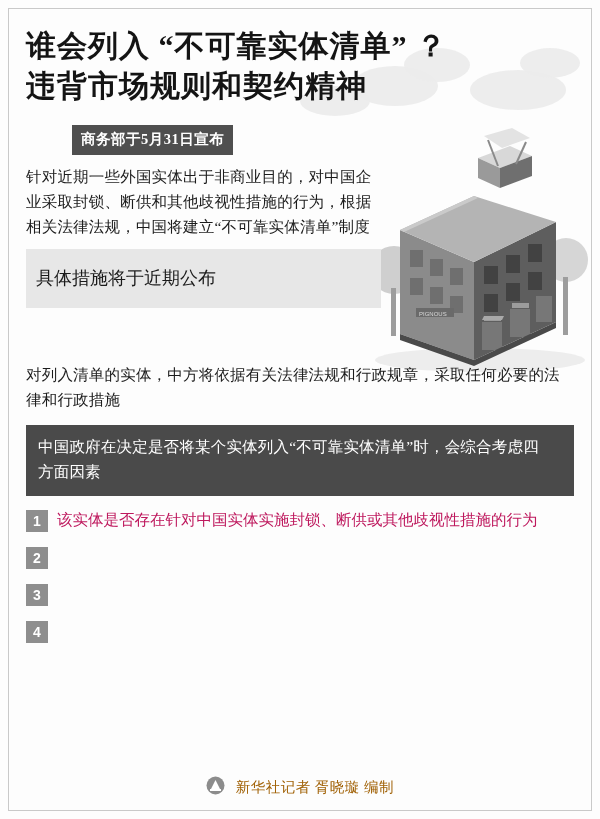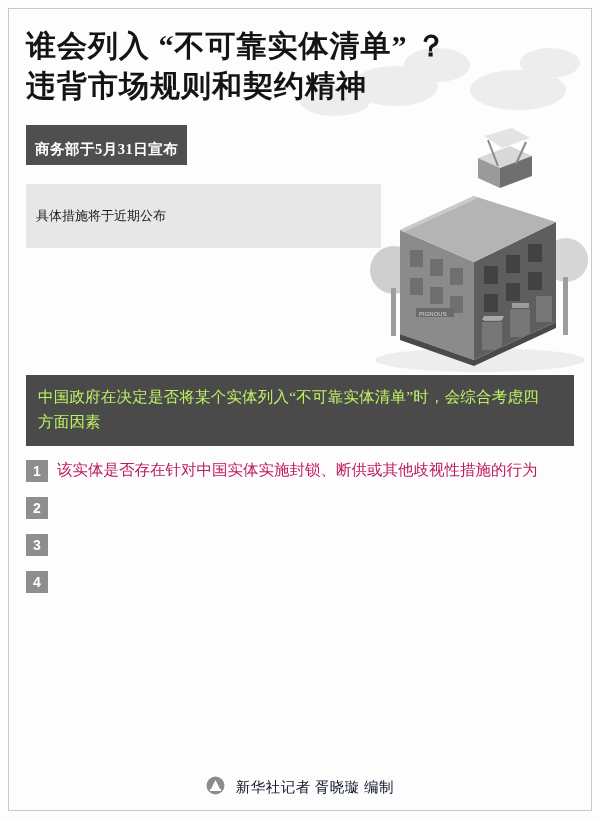--- a/index.html
+++ b/index.html
@@ -65,58 +65,59 @@
     width: 355px;
     z-index: 5;
   }
 
   .label-bar {
     display: inline-block;
     background: #4f4f4f;
     color: #ffffff;
     font-size: 14.5px;
     font-weight: bold;
-    padding: 15px 9px 6px 9px;
+    padding: 5px 9px 6px 9px;
     margin-bottom: 9px;
     letter-spacing: 0.5px;
     font-family: "Liberation Serif", serif;
+    margin-left: 46px;
   }
 
   .body-text {
     font-size: 15.5px;
     line-height: 1.62;
     color: #1c1c1c;
     letter-spacing: 0.2px;
     font-family: "Liberation Serif", serif;
   }
 
   .grey-block {
     background: #e7e7e7;
-    padding: 22px 10px;
+    padding: 16px 10px;
     margin-top: 10px;
-    font-size: 13px;
+    font-size: 18px;
     line-height: 1.5;
     font-family: "Liberation Serif", serif;
   }
 
   
   .section2 {
     position: absolute;
     left: 26px;
     top: 362px;
     width: 548px;
     z-index: 7;
   }
   .section2 .body-text {
     width: 540px;
   }
 
   .dark-panel {
     background: #4a4a4a;
-    color: #bef264;
+    color: #ffffff;
     font-size: 15.5px;
     line-height: 1.6;
     padding: 10px 24px 11px 12px;
     margin-top: 13px;
     font-family: "Liberation Serif", serif;
     letter-spacing: 0.2px;
   }
 
   
   .num-list {
@@ -150,21 +151,21 @@
   }
 
   
   .footer {
     position: absolute;
     left: 0;
     right: 0;
     bottom: 22px;
     text-align: center;
     font-size: 14.5px;
-    color: #0f172a;
+    color: #a16207;
     font-family: "Liberation Serif", serif;
     z-index: 6;
   }
   .footer .logo {
     display: inline-block;
     vertical-align: middle;
     width: 19px;
     height: 19px;
     margin-right: 7px;
     position: relative;
@@ -255,24 +256,26 @@
       <rect x="152" y="193" width="17" height="5" fill="#9c9c9c"></rect>
 
       <polygon points="122,210 142,210 144,206 124,206" fill="#a9a9a9"></polygon>
 
       <polygon points="40,224 114,250 196,212 196,218 114,256 40,230" fill="#4a4a4a"></polygon>
     </svg>
   </div>
 
   <div class="content">
     <div class="label-bar">商务部于5月31日宣布</div>
+    <div class="body-text">针对近期一些外国实体出于非商业目的，对中国企业采取封锁、断供和其他歧视性措施的行为，根据相关法律法规，中国将建立“不可靠实体清单”制度</div>
     <div class="grey-block">具体措施将于近期公布</div>
   </div>
 
   <div class="section2">
+    <div class="body-text">对列入清单的实体，中方将依据有关法律法规和行政规章，采取任何必要的法律和行政措施</div>
     <div class="dark-panel">中国政府在决定是否将某个实体列入“不可靠实体清单”时，会综合考虑四方面因素</div>
 
     <div class="num-list">
       <div class="num-item">
         <div class="num-box">1</div>
         <div class="num-text">该实体是否存在针对中国实体实施封锁、断供或其他歧视性措施的行为</div>
       </div>
       <div class="num-item">
         <div class="num-box">2</div>
       </div>

